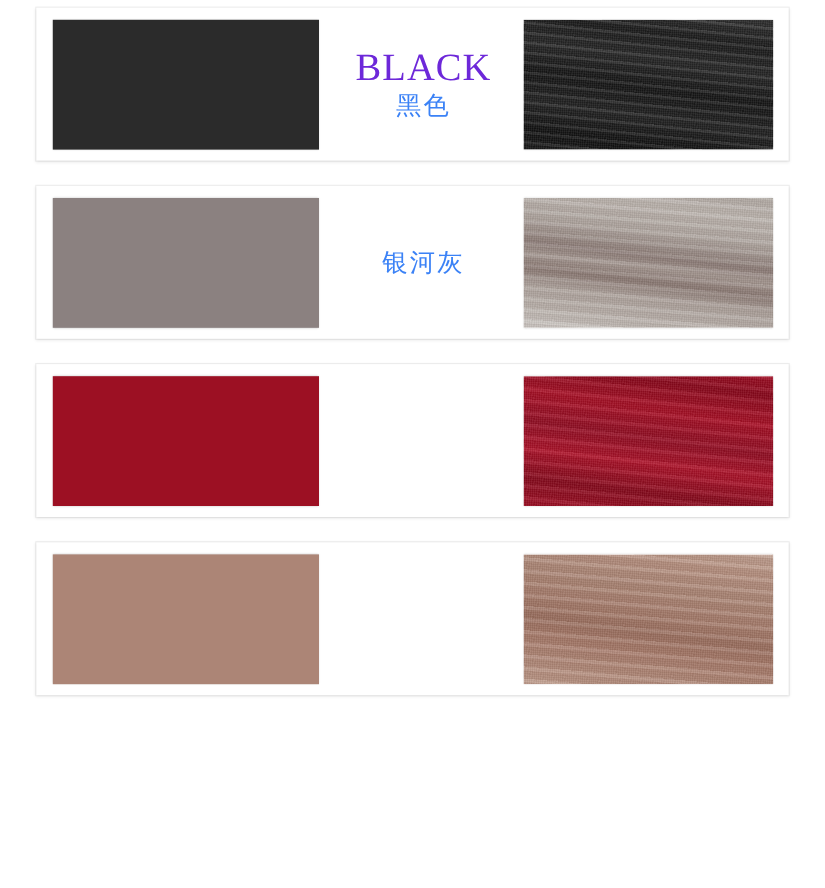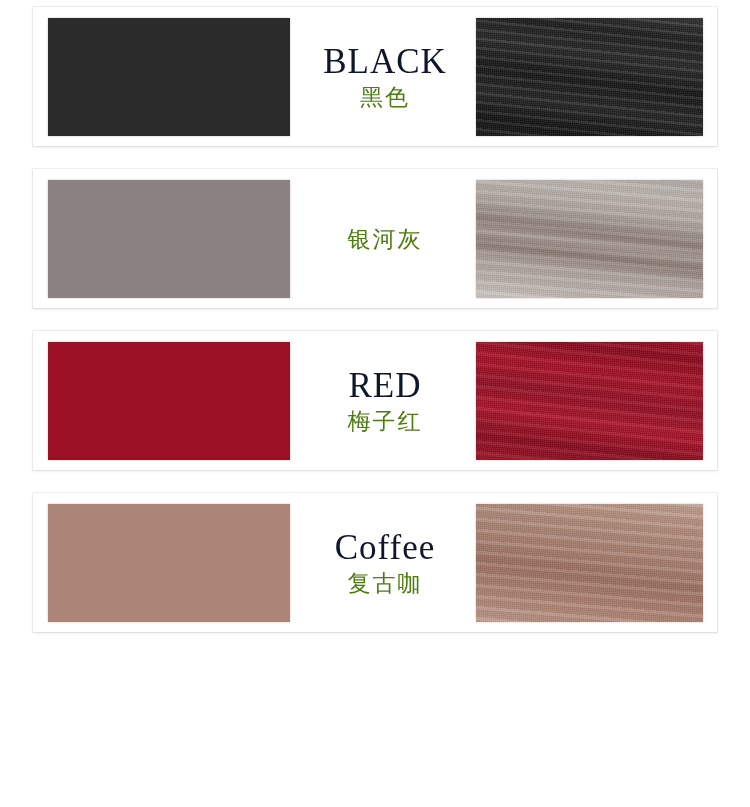--- a/index.html
+++ b/index.html
@@ -55,29 +55,29 @@
     flex-direction: column;
     align-items: center;
     justify-content: center;
     text-align: center;
   }
   .label-en {
     font-family: "Liberation Serif", "DejaVu Serif", serif;
     font-size: 35px;
     line-height: 39px;
     letter-spacing: 1px;
-    color: #0f172a;
+    color: #6d28d9;
     white-space: nowrap;
   }
   .label-cn {
     font-family: "DejaVu Sans", "Liberation Sans", sans-serif;
     font-size: 23px;
     line-height: 30px;
     letter-spacing: 2px;
-    color: #4d7c0f;
+    color: #3b82f6;
     margin-top: 1px;
     white-space: nowrap;
   }
 
   .fabric-swatch {
     position: absolute;
     left: 443px;
     top: 11px;
     width: 227px;
     height: 118px;
@@ -174,37 +174,29 @@
     </div>
     <div class="fabric-swatch fab-ash">
       <div class="fabric-base"></div>
       <div class="fabric-folds"></div>
       <div class="fabric-weave"></div>
     </div>
   </div>
 
   <div class="swatch-row">
     <div class="solid-swatch" style="background: rgb(156, 16, 35);"></div>
-    <div class="label-block">
-      <div class="label-en">RED</div>
-      <div class="label-cn">梅子红</div>
-    </div>
     <div class="fabric-swatch fab-red">
       <div class="fabric-base"></div>
       <div class="fabric-folds"></div>
       <div class="fabric-weave"></div>
     </div>
   </div>
 
   <div class="swatch-row">
     <div class="solid-swatch" style="background: rgb(172, 133, 118);"></div>
-    <div class="label-block">
-      <div class="label-en">Coffee</div>
-      <div class="label-cn">复古咖</div>
-    </div>
     <div class="fabric-swatch fab-coffee">
       <div class="fabric-base"></div>
       <div class="fabric-folds"></div>
       <div class="fabric-weave"></div>
     </div>
   </div>
 
 
 </div>
 

